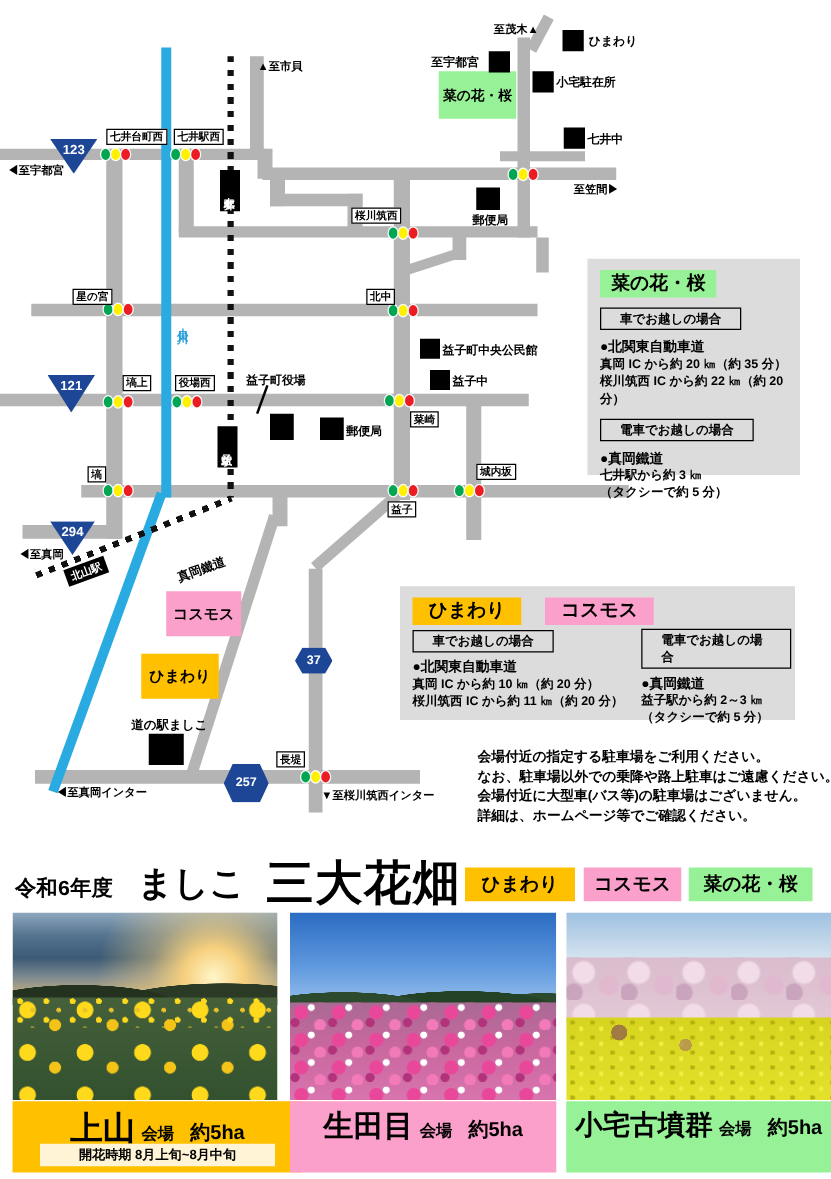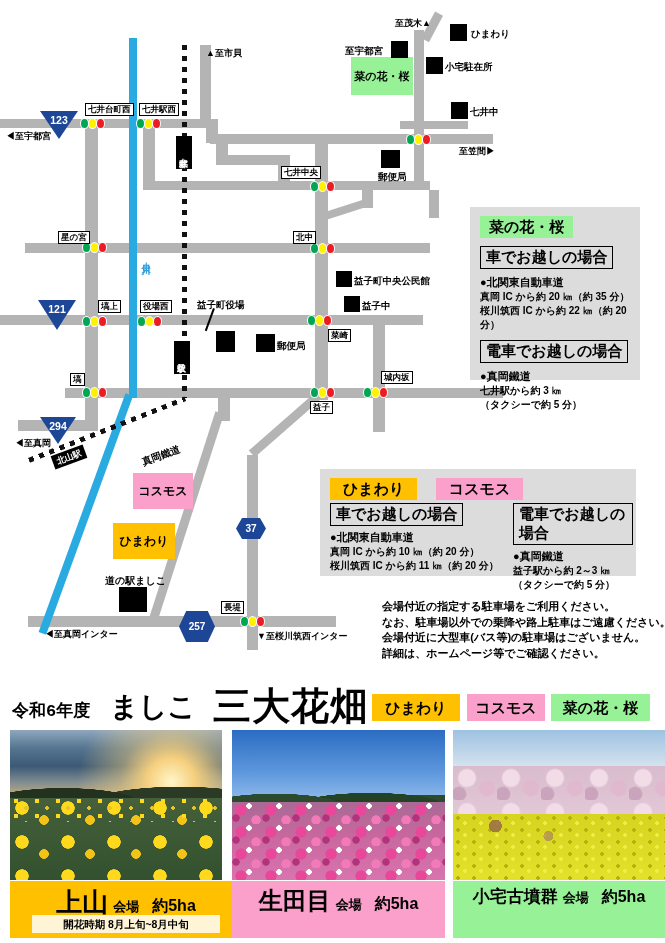--- a/index.html
+++ b/index.html
@@ -30,21 +30,21 @@
   .tri{position:absolute;background:#1d4796;clip-path:polygon(0 0,100% 0,50% 100%);
        color:#fff;font-size:10.5px;font-weight:bold;text-align:center;padding-top:3px;box-sizing:border-box}
   .hex{position:absolute;background:#1d4796;clip-path:polygon(20% 0,80% 0,100% 50%,80% 100%,20% 100%,0 50%);
        color:#fff;font-size:10px;font-weight:bold;display:flex;align-items:center;justify-content:center}
   .zone{position:absolute;display:flex;align-items:center;justify-content:center;font-weight:bold}
   .riverlabel{position:absolute;writing-mode:vertical-rl;color:#2c9fd8;font-size:9px;font-weight:600;letter-spacing:2px}
   .raillabel{position:absolute;font-size:10px;font-weight:bold;transform:rotate(-20deg);transform-origin:0 0;white-space:nowrap}
   
   .ibox{position:absolute;background:#dcdcdc;box-sizing:border-box;padding:9px 10px}
   .ibox .hl{display:inline-block;font-weight:bold;font-size:15px;padding:2px 9px;line-height:18px}
-  .ibox .sub{display:inline-block;border:1.5px solid #000;font-size:15px;font-weight:bold;padding:1px 5px;margin-top:8px}
+  .ibox .sub{display:inline-block;border:1.5px solid #000;font-size:10px;font-weight:bold;padding:1px 15px;margin-top:8px}
   .ibox .roadname{font-size:11px;font-weight:bold;margin-top:6px}
   .ibox .line{font-size:10px;font-weight:600;line-height:14px}
   .col{position:absolute;top:34px}
   
   .notes{position:absolute;font-size:11px;font-weight:bold;line-height:15.5px;white-space:nowrap}
   
   .serif{font-family:Liberation Mono, monospace;font-weight:bold}
   .tag{position:absolute;height:27px;line-height:27px;text-align:center;font-weight:bold;font-size:15px}
   
   .photo{position:absolute;top:730px;height:150px;overflow:hidden}
@@ -173,21 +173,21 @@
       <b class="r"></b>
     </div>
   <div class="tl" style="left:241px;top:617px">
       <b class="g"></b>
       <b class="y"></b>
       <b class="r"></b>
     </div>
 
   <div class="ilabel" style="left:85px;top:103px">七井台町西</div>
   <div class="ilabel" style="left:139px;top:103px">七井駅西</div>
-  <div class="ilabel" style="left:281px;top:166px">七井中央</div>
+  <div class="ilabel" style="left:281px;top:166px">桜川筑西</div>
   <div class="ilabel" style="left:293px;top:231px">北中</div>
   <div class="ilabel" style="left:58px;top:231px">星の宮</div>
   <div class="ilabel" style="left:98px;top:300px">塙上</div>
   <div class="ilabel" style="left:140px;top:300px">役場西</div>
   <div class="ilabel" style="left:328px;top:329px">菜崎</div>
   <div class="ilabel" style="left:70px;top:373px">塙</div>
   <div class="ilabel" style="left:381px;top:371px">城内坂</div>
   <div class="ilabel" style="left:310px;top:401px">益子</div>
   <div class="ilabel" style="left:221px;top:601px">長堤</div>
 
@@ -341,19 +341,19 @@
   <div class="cap" style="left:232px;width:213px;background:#FB9FCB">
     <div class="capname">
       <span class="big" style="font-size:24px">生田目</span>
         <span class="suf">会場</span>
         <span class="area">約5ha</span>
     </div>
   </div>
 
   <div class="cap" style="left:453px;width:212px;background:#97F197">
     <div class="capname">
-      <span class="big" style="font-size:17px">小宅古墳群</span>
+      <span class="big" style="font-size:22px">小宅古墳群</span>
         <span class="suf">会場</span>
         <span class="area">約5ha</span>
     </div>
   </div>
 
 </div>
 
 </body></html>

